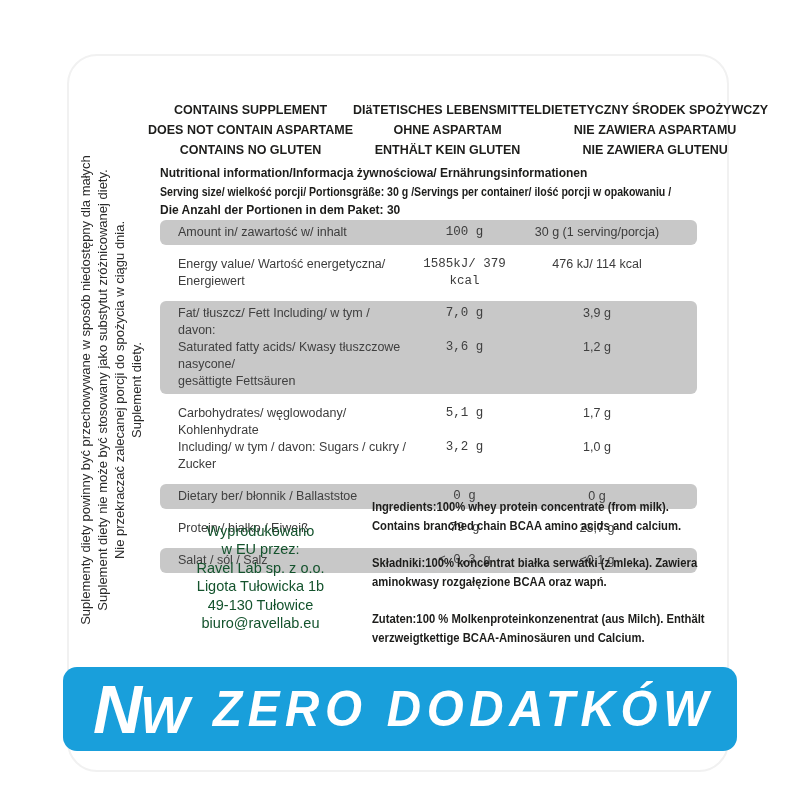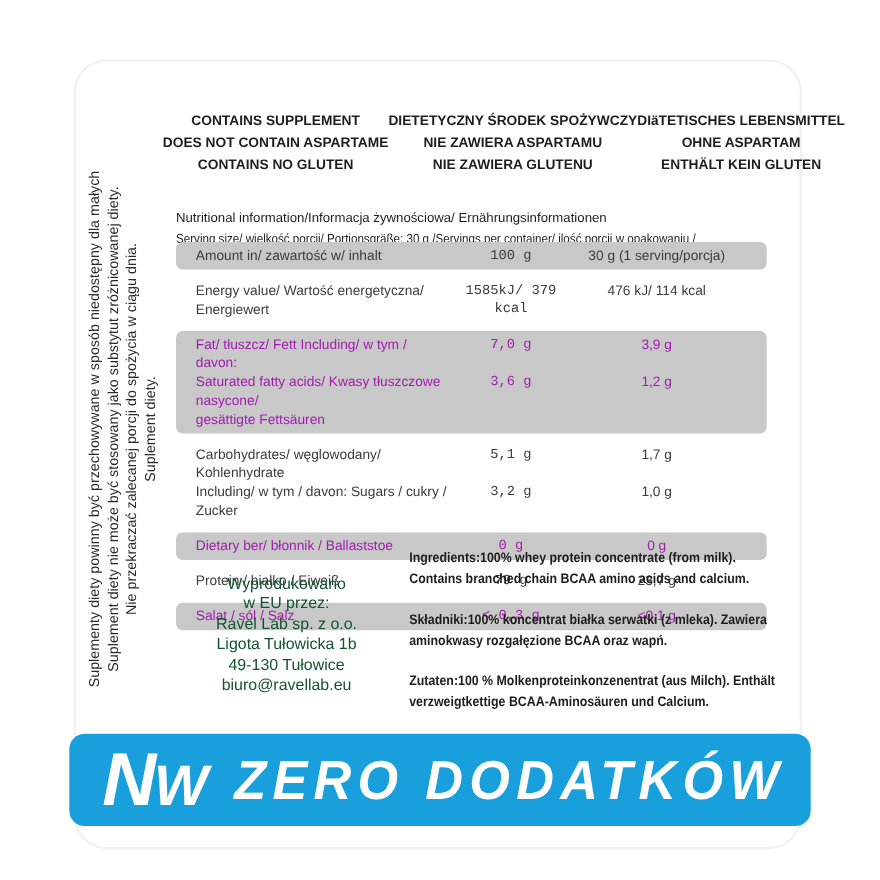--- a/index.html
+++ b/index.html
@@ -9,27 +9,27 @@
   }
   .frame{
     position:absolute;left:67px;top:54px;width:658px;height:714px;
     border:2px solid #f1f1f1;border-radius:30px;
   }
   
   .claims{position:absolute;left:148px;top:100px;width:568px;display:flex;}
   .claim-col{flex:1;text-align:center;font-weight:bold;font-size:12.5px;line-height:1.6;}
   .claim-col div{white-space:nowrap;}
   
-  .info{position:absolute;left:160px;top:164px;width:540px;font-weight:normal;font-size:12px;line-height:1.55;margin-top:25px;}
+  .info{position:absolute;left:160px;top:164px;width:540px;font-weight:bold;font-size:12px;line-height:1.55;}
   .info .condense{transform:scaleX(0.88);transform-origin:left center;white-space:nowrap;}
   .info .right{text-align:left;}
   
   .ntable{position:absolute;left:160px;top:220px;width:537px;font-size:12.5px;color:#3c3c3c;}
   .trow{border-radius:6px;margin-bottom:6px;padding:4px 0;}
-  .trow.gray{background:#c8c8c8;color:#a21caf;}
+  .trow.gray{background:#c8c8c8;color:#404040;}
   .trow.white{background:transparent;padding:5px 0;}
   .trow.header{background:#c8c8c8;}
   .tline{display:flex;padding-left:18px;line-height:17px;}
   .lbl{flex:1;}
   .v1{width:115px;text-align:center;font-family:Liberation Mono, monospace;}
   .v2{width:150px;text-align:center;margin-right:25px;}
   
   .vertical-note{
     position:absolute;left:-188px;top:356px;width:600px;height:68px;
     transform:rotate(-90deg);transform-origin:center center;
@@ -74,28 +74,28 @@
   <div>Suplement diety.</div>
 </div>
 
 <div class="claims">
   <div class="claim-col">
     <div>CONTAINS SUPPLEMENT</div>
     <div>DOES NOT CONTAIN ASPARTAME</div>
     <div>CONTAINS NO GLUTEN</div>
   </div>
   <div class="claim-col">
+    <div>DIäTETISCHES LEBENSMITTEL</div>
+    <div>OHNE ASPARTAM</div>
+    <div>ENTHÄLT KEIN GLUTEN</div>
+  </div>
+  <div class="claim-col">
     <div>DIETETYCZNY ŚRODEK SPOŻYWCZY</div>
     <div>NIE ZAWIERA ASPARTAMU</div>
     <div>NIE ZAWIERA GLUTENU</div>
-  </div>
-  <div class="claim-col">
-    <div>DIäTETISCHES LEBENSMITTEL</div>
-    <div>OHNE ASPARTAM</div>
-    <div>ENTHÄLT KEIN GLUTEN</div>
   </div>
 </div>
 
 <div class="info">
   <div>Nutritional information/Informacja żywnościowa/ Ernährungsinformationen</div>
   <div class="condense">Serving size/ wielkość porcji/ Portionsgräße: 30 g /Servings per container/ ilość porcji w opakowaniu /</div>
   <div class="right">Die Anzahl der Portionen in dem Paket: 30</div>
 </div>
 
 <div class="ntable">

